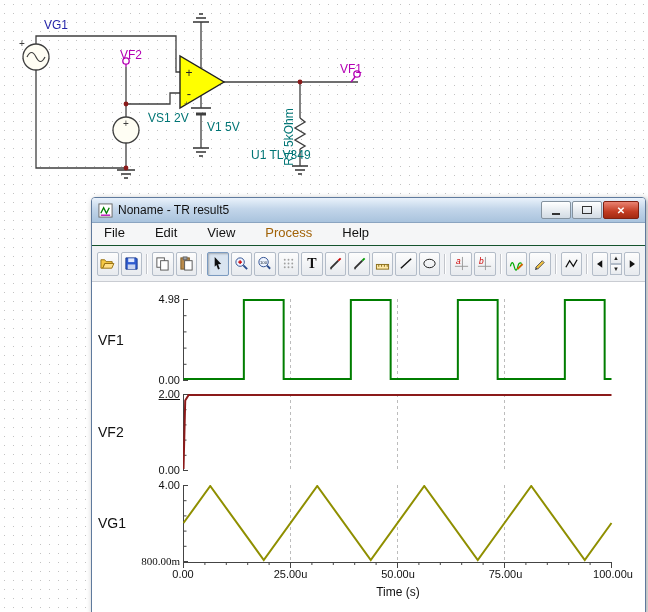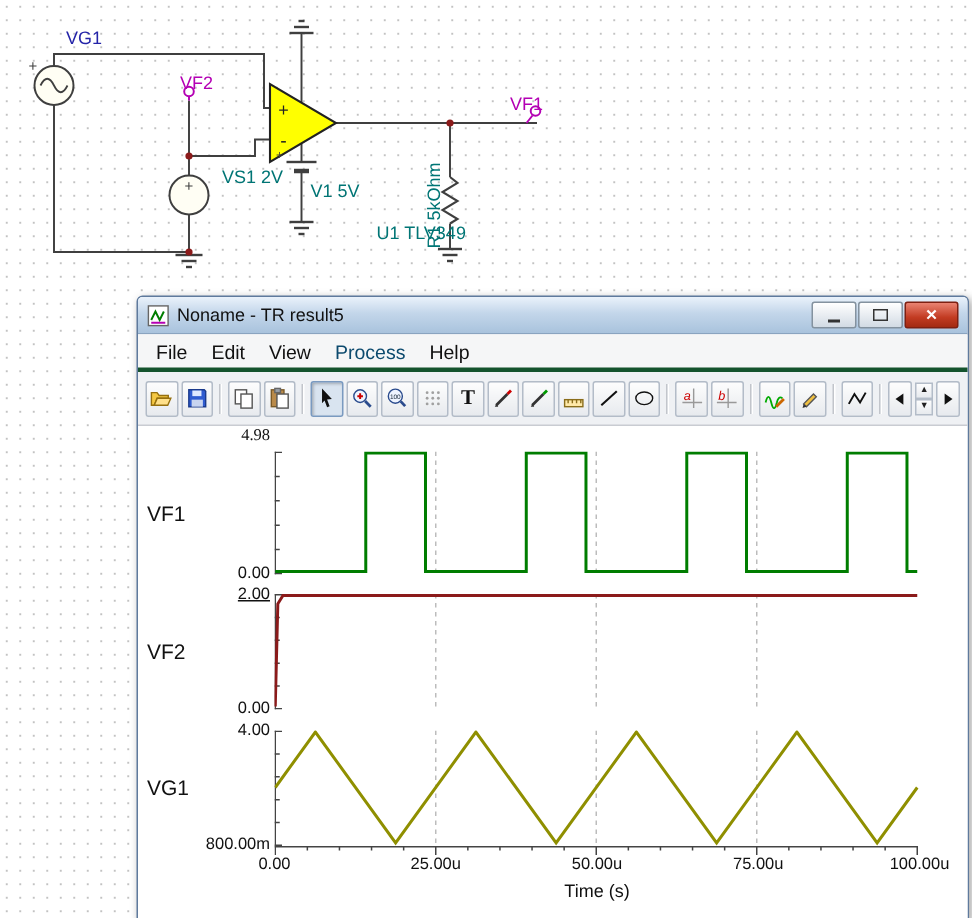--- a/index.html
+++ b/index.html
@@ -21,24 +21,24 @@
        background:linear-gradient(#eaf2fb,#c3d6ea 45%,#a9c3dd);
        border-bottom:1px solid #8aa4c0;border-radius:3px 3px 0 0;font-size:12px;color:#111;justify-content:flex-end;}
   .title-text{flex:0 1 auto;white-space:nowrap;}
   .winbtns{margin-left:auto;display:flex;}
   .wbtn{width:28px;height:16px;border:1px solid #84929f;border-radius:2px;margin-left:1px;
        background:linear-gradient(#ffffff,#d2dbe4);display:flex;align-items:center;justify-content:center;}
   .wbtn.close{width:34px;background:linear-gradient(#ea8372,#c23b22 60%,#a32a12);border-color:#7e2012;
        color:#fff;font-weight:bold;font-size:10px;}
   .glyph-min{width:8px;height:2px;background:#333;margin-top:7px;}
   .glyph-max{width:8px;height:6px;border:1.5px solid #333;}
-  .menubar{height:22px;display:flex;align-items:center;background:#f5f6f7;
-       border-bottom:3px solid #14532d;padding-left:4px;font-size:13px;color:#111;}
+  .menubar{height:22px;display:flex;background:#f5f6f7;
+       border-bottom:1px solid #14532d;padding-left:4px;font-size:13px;color:#111;gap:14px;}
   .menu-item{padding:2px 8px;}
-  .menu-item.disabled{color:#0c4a6e;}
+  .menu-item.disabled{color:#a16207;}
   .toolbar{height:35px;display:flex;align-items:center;background:#eff1f4;
        border-bottom:1px solid #c9ccd2;padding:0 4px;}
   .tbtn{width:22px;height:22px;border:1px solid #b3bcc8;border-radius:2px;margin:0 1px;
        background:linear-gradient(#fdfdfd,#e7eaee);display:flex;align-items:center;justify-content:center;}
   .tbtn.active{background:#d9e4f0;border-color:#7a9ac0;box-shadow:inset 1px 1px 2px rgba(0,0,0,.25);}
   .tsep{width:0;height:20px;border-left:1px solid #c2c5cb;border-right:1px solid #ffffff;margin:0 3px;}
   .ticon{font-family:"Liberation Serif", serif;font-weight:bold;font-size:14px;color:#111;line-height:1;}
   .spinner{width:13px;height:22px;display:flex;flex-direction:column;margin:0 1px;}
   .spinbtn{flex:1;border:1px solid #b3bcc8;background:linear-gradient(#fdfdfd,#e7eaee);
        display:flex;align-items:center;justify-content:center;font-size:6px;color:#222;line-height:1;}
@@ -327,26 +327,26 @@
           </svg>
       </div>
     </div>
 
     <div class="plotarea">
 
       <span class="sig-label" style="left:6px;top:50px;">VF1</span>
       <span class="sig-label" style="left:6px;top:142px;">VF2</span>
       <span class="sig-label" style="left:6px;top:233px;">VG1</span>
 
-      <span class="yval" style="top:0;font-family:Liberation Serif, serif;">4.98</span>
+      <span class="yval" style="top:11px;">4.98</span>
       <span class="yval" style="top:92px;">0.00</span>
       <span class="yval" style="top:106px;text-decoration:underline;">2.00</span>
       <span class="yval" style="top:182px;">0.00</span>
       <span class="yval" style="top:197px;">4.00</span>
-      <span class="yval" style="top:273px;">800.00m</span>
+      <span class="yval" style="top:273px;font-family:Liberation Serif, serif;">800.00m</span>
 
       <svg class="abs" style="left:91px;top:17px;" width="430" height="82">
           <line x1="107.5" y1="0" x2="107.5" y2="82" stroke="#bcbcbc" stroke-dasharray="3,3"></line>
           <line x1="214.5" y1="0" x2="214.5" y2="82" stroke="#bcbcbc" stroke-dasharray="3,3"></line>
           <line x1="321.5" y1="0" x2="321.5" y2="82" stroke="#bcbcbc" stroke-dasharray="3,3"></line>
           <line x1="0.5" y1="0" x2="0.5" y2="82" stroke="#444"></line>
           <line x1="0" y1="0.5" x2="5" y2="0.5" stroke="#444"></line>
           <line x1="0" y1="16.7" x2="3.5" y2="16.7" stroke="#444"></line>
           <line x1="0" y1="32.9" x2="3.5" y2="32.9" stroke="#444"></line>
           <line x1="0" y1="49.1" x2="3.5" y2="49.1" stroke="#444"></line>

